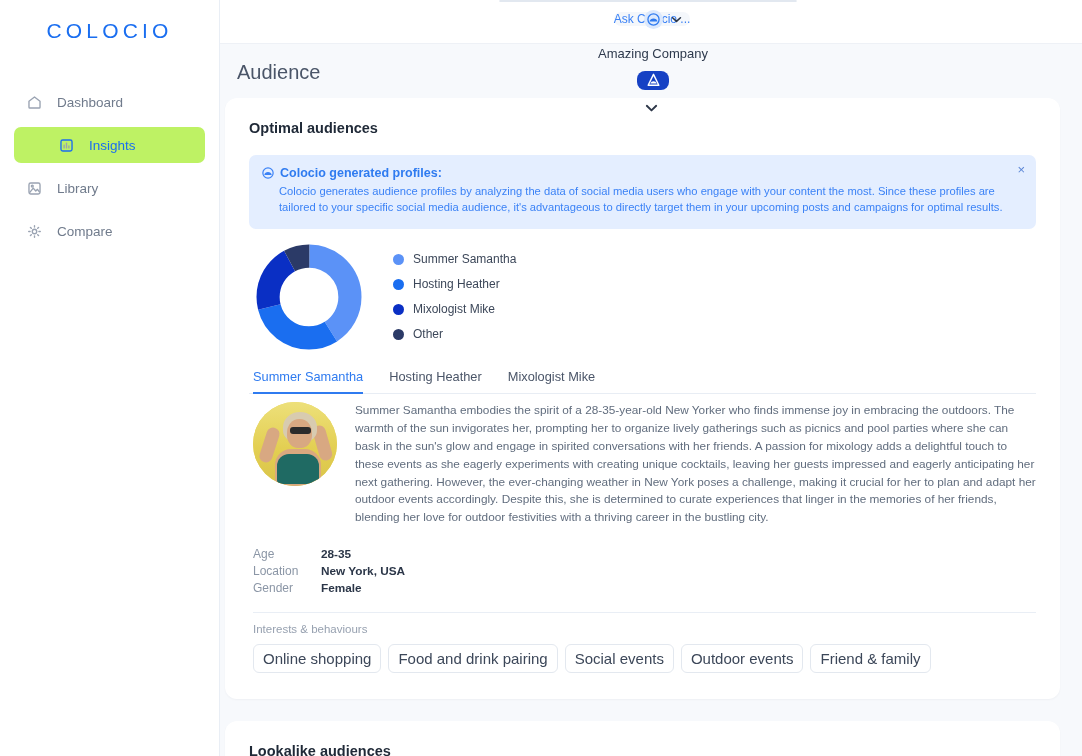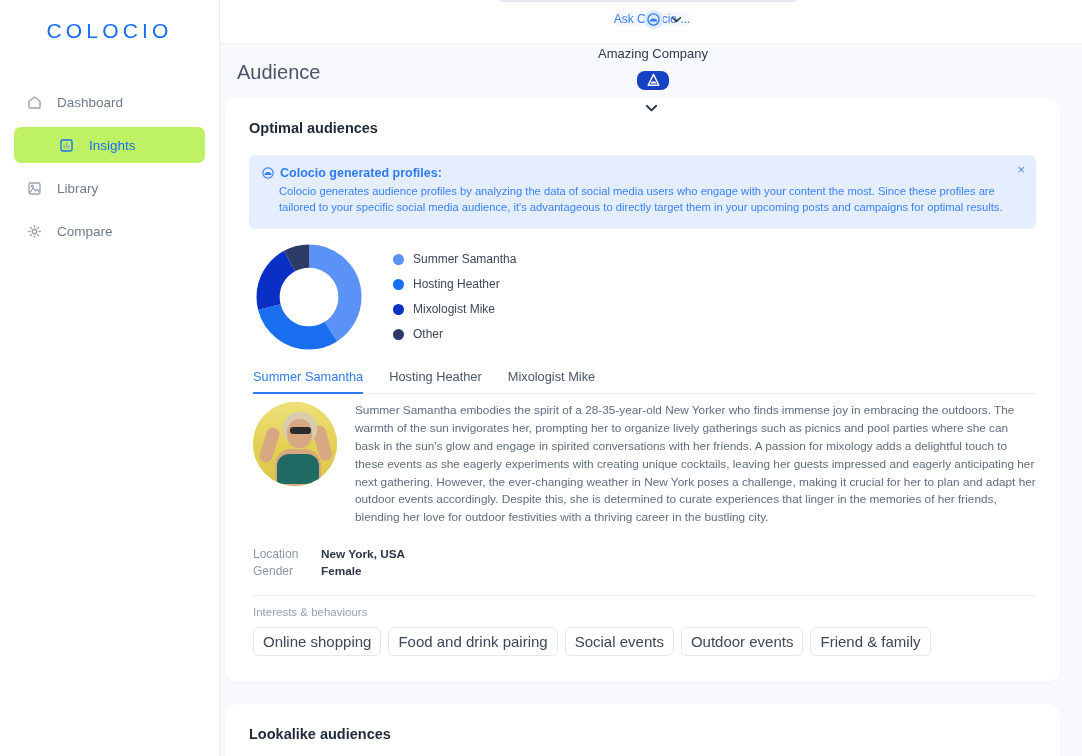--- a/index.html
+++ b/index.html
@@ -356,20 +356,24 @@
             <span class="head"></span>
             <span class="glasses"></span>
             <span class="body"></span>
             <span class="top"></span>
           </div>
           <div class="desc">Summer Samantha embodies the spirit of a 28-35-year-old New Yorker who finds immense joy in embracing the outdoors. The warmth of the sun invigorates her, prompting her to organize lively gatherings such as picnics and pool parties where she can bask in the sun's glow and engage in spirited conversations with her friends. A passion for mixology adds a delightful touch to these events as she eagerly experiments with creating unique cocktails, leaving her guests impressed and eagerly anticipating her next gathering. However, the ever-changing weather in New York poses a challenge, making it crucial for her to plan and adapt her outdoor events accordingly. Despite this, she is determined to curate experiences that linger in the memories of her friends, blending her love for outdoor festivities with a thriving career in the bustling city.</div>
         </div>
 
         <div class="demo">
           <div class="demo-row">
+            <span class="demo-k">Age</span>
+            <span class="demo-v">28-35</span>
+          </div>
+          <div class="demo-row">
             <span class="demo-k">Location</span>
             <span class="demo-v">New York, USA</span>
           </div>
           <div class="demo-row">
             <span class="demo-k">Gender</span>
             <span class="demo-v">Female</span>
           </div>
         </div>
 
         <div class="divider"></div>

